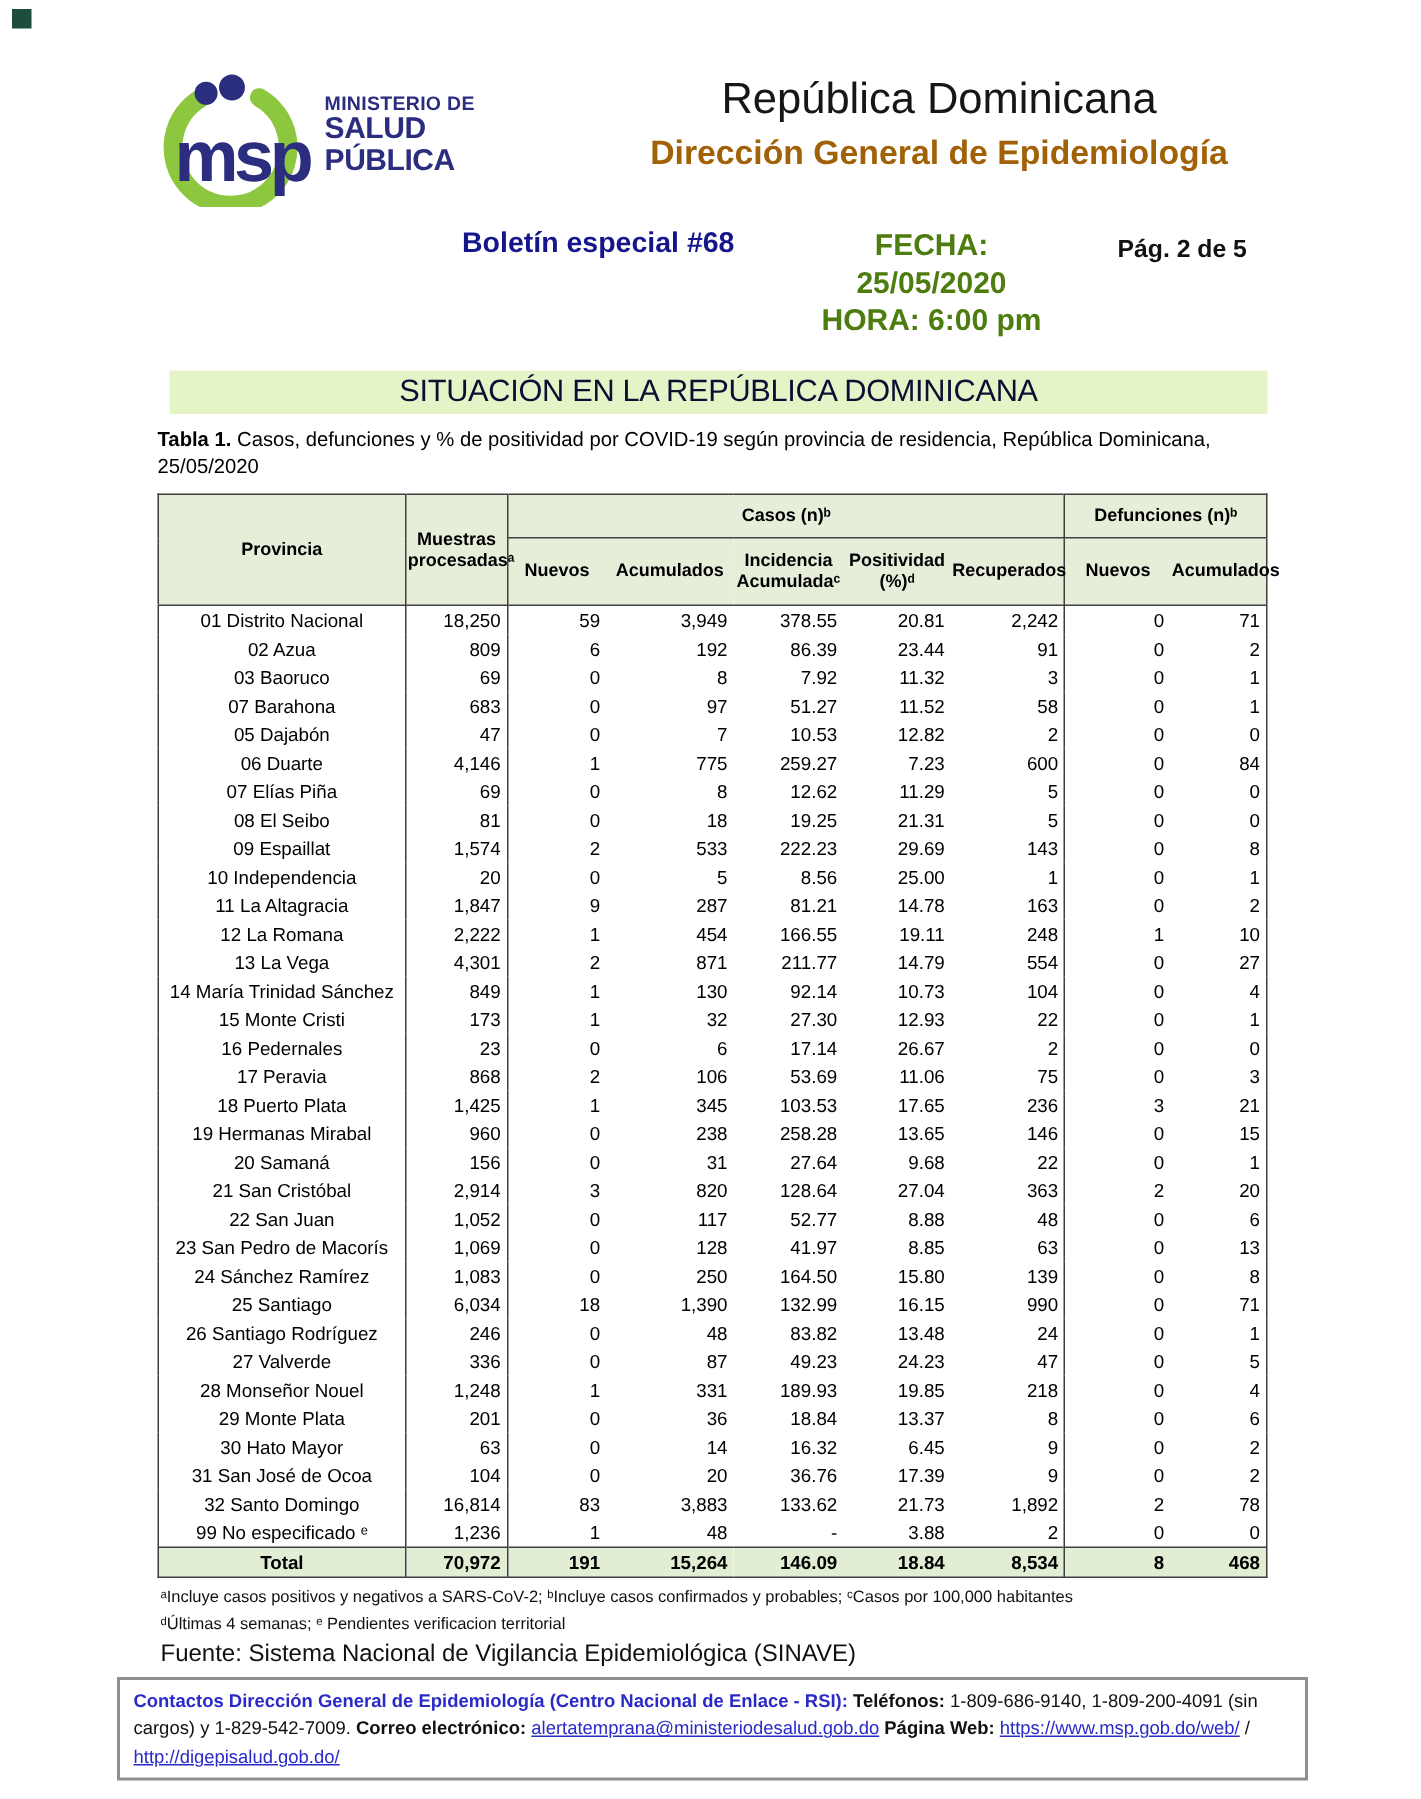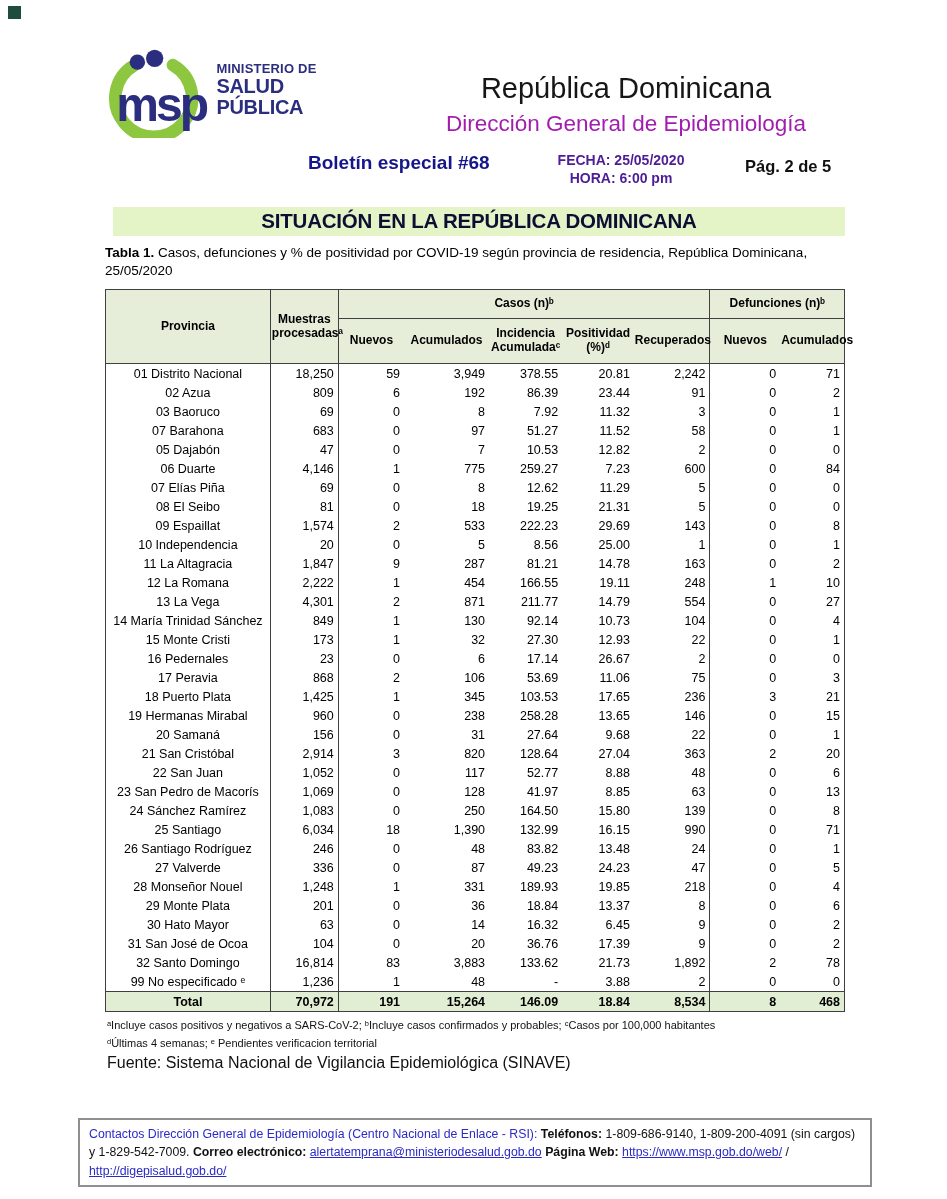--- a/index.html
+++ b/index.html
@@ -15,38 +15,38 @@
     position:absolute;left:8px;top:6px;width:13px;height:13px;
     background:var(--corner-square,#1e4d40);
   }
   
   .header-row{display:flex;align-items:flex-start;padding:42px 70px 0 95px;}
   .logo-block{display:flex;align-items:center;width:280px;flex:0 0 auto;}
   .ministry-text{margin-left:4px;color:var(--logo-navy,#2b2d7e);line-height:1.05;}
   .ministry-line1{font-size:13px;font-weight:bold;letter-spacing:.2px;}
   .ministry-line2{font-size:20px;font-weight:bold;letter-spacing:-.3px;}
   .header-titles{flex:1;text-align:center;padding-top:8px;}
-  .title1{font-size:29px;color:#161616;margin-top:22px;}
-  .title2{font-size:22.5px;color:#a21caf;margin-top:6px;}
+  .title1{font-size:29px;color:#161616;}
+  .title2{font-size:22.5px;color:#a16207;margin-top:6px;font-weight:bold;}
   .subheader-row{display:flex;align-items:flex-start;margin-top:14px;margin-left:40px;}
   .sub-spacer{width:268px;flex:0 0 auto;}
   .bulletin{font-size:19px;font-weight:bold;color:var(--navy,#16168c);width:215px;flex:0 0 auto;}
-  .fecha-block{width:168px;margin-left:14px;text-align:center;font-size:14px;font-weight:bold;line-height:1.25;color:#4c1d95;flex:0 0 auto;}
+  .fecha-block{width:168px;margin-left:14px;text-align:center;font-size:20px;font-weight:bold;line-height:1.25;color:#4d7c0f;flex:0 0 auto;}
   .pag{margin-left:40px;font-size:16.5px;font-weight:bold;padding-top:5px;color:#111;}
   
   .banner{margin:20px 0 0 113px;width:732px;}
   .banner-title{
     background:var(--banner-bg,#3a35ad);
     border:2px solid var(--banner-border,#1b1b66);
     color:#fff;font-size:24px;font-weight:bold;text-align:center;
     padding:2px 0 3px 0;
   }
   .banner-subtitle{
     background:var(--banner2-bg,#e4f4c7);
-    color:#0e0e33;font-size:20.5px;font-weight:bold;text-align:center;
+    color:#0e0e33;font-size:20.5px;font-weight:normal;text-align:center;
     padding:2px 0 3px 0;letter-spacing:-.2px;
   }
   
   .caption{margin:8px 95px 0 105px;font-size:13.5px;line-height:1.3;color:#000000;}
   .caption b{font-weight:bold;}
   
   table.covid{
     margin:10px 0 0 105px;width:740px;
     border-collapse:collapse;table-layout:fixed;
     font-size:12.5px;color:#000;
@@ -74,21 +74,21 @@
   }
   
   .footnotes{margin:5px 0 0 107px;font-size:11px;line-height:1.6;color:#111;}
   .source{margin:2px 0 0 107px;font-size:16px;font-weight:normal;color:#111;}
   
   .footer-box{
     position:absolute;left:78px;top:1118px;width:772px;
     border:2px solid #8f8f8f;padding:5px 9px;
     font-size:12.3px;line-height:1.5;color:#111;
   }
-  .seg-blue-bold{color:var(--link-blue,#2a2ac8);font-weight:normal;}
+  .seg-blue-bold{color:var(--link-blue,#2a2ac8);font-weight:bold;}
   .seg-bold{font-weight:bold;color:#111;}
   .seg-plain{color:#111;}
   a.seg-link{color:var(--link-blue,#2a2ac8);text-decoration:underline;cursor:pointer;}
 </style>
 </head>
 <body>
 
 <div class="page">
 
   <div class="corner-square"></div>

